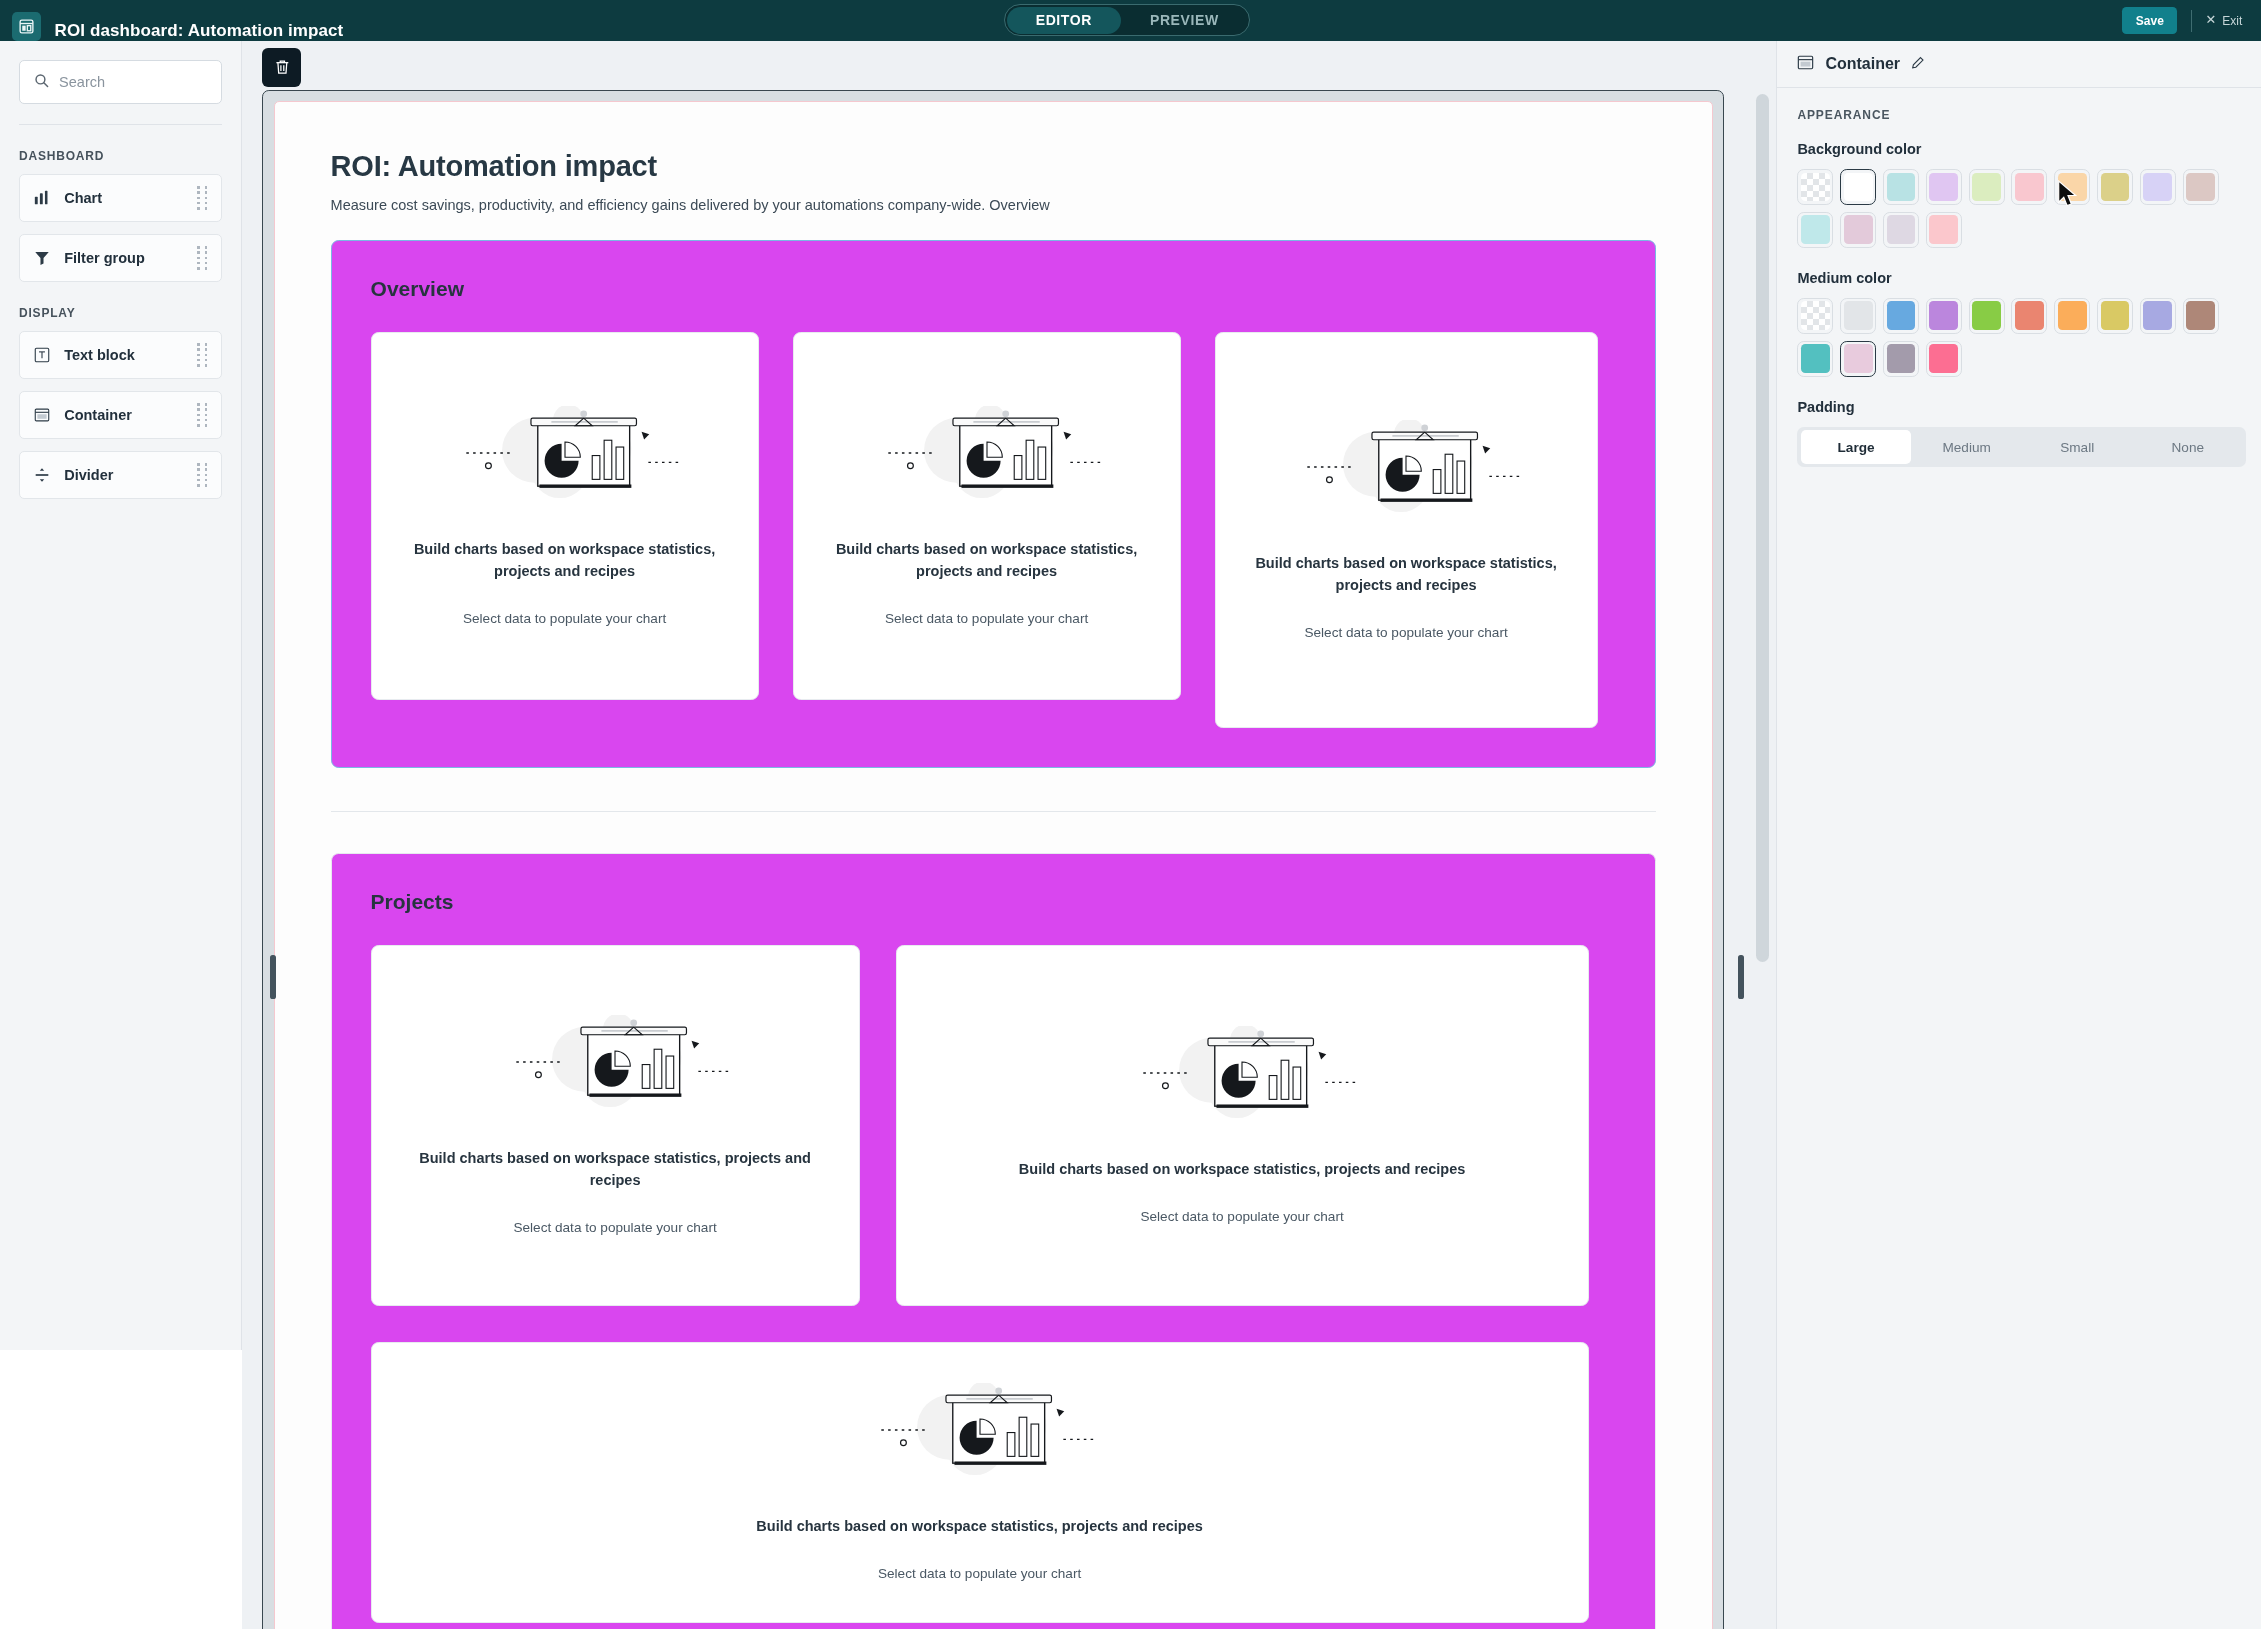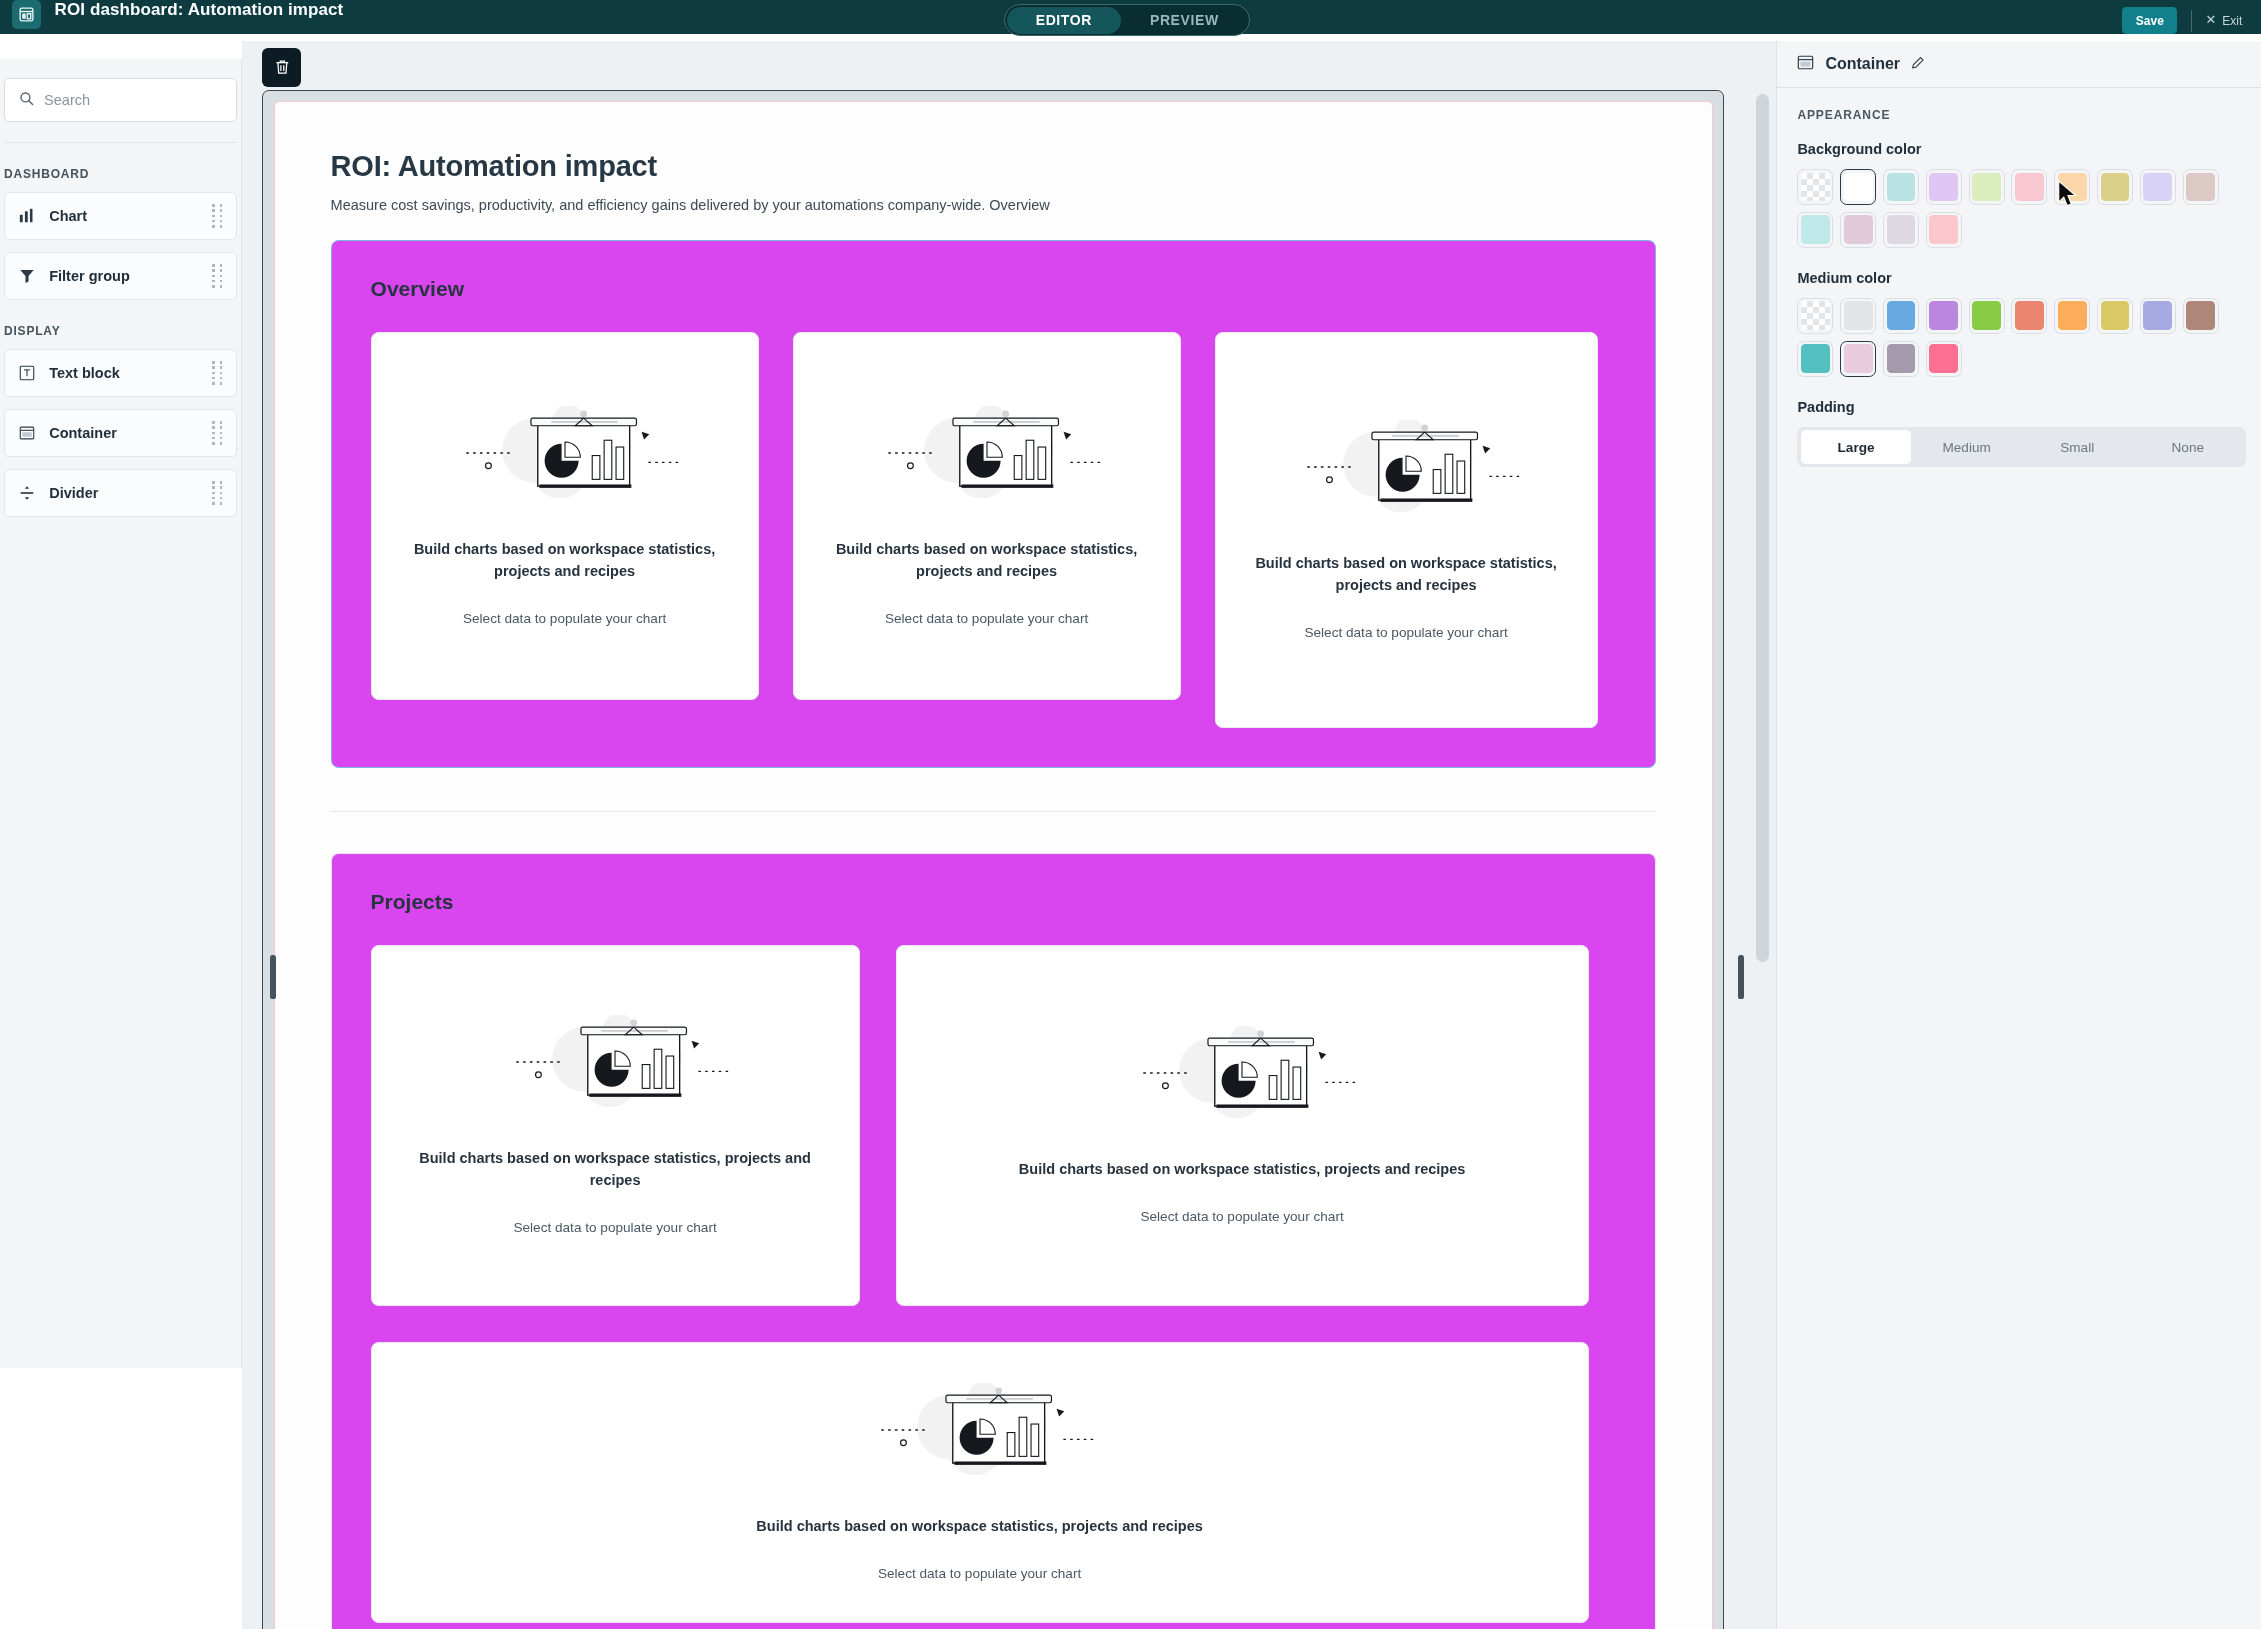--- a/index.html
+++ b/index.html
@@ -6,23 +6,23 @@
   html, body {
     width: 2261px; height: 1630px;
     font-family: "Liberation Sans", sans-serif;
     background: #ffffff;
     overflow: hidden;
   }
   body { position: relative; }
 
   
   .topbar {
-    position: absolute; top: 0; left: 0; width: 2261px; height: 34px;
+    position: absolute; top: 0; left: 0; width: 2261px; height: 41px;
     background: #0d3b40;
-    display: flex; align-items: flex-start;
+    display: flex; align-items: flex-end;
     z-index: 50;
   }
   .app-logo {
     width: 29px; height: 29px; margin-left: 12px;
     background: #1b6b70; border-radius: 5.1px;
     display: flex; align-items: center; justify-content: center;
   }
   .app-logo svg { display: block; }
   .app-title {
     color: #ffffff; font-size: 17px; font-weight: bold;
@@ -53,23 +53,23 @@
   }
   .topbar-sep { width: 0.9px; height: 22px; background: #3f6d71; margin: 0 13.6px; }
   .exit-btn {
     display: flex; align-items: center; gap: 6px; cursor: pointer;
     color: #c6d6d8; font-size: 12px; margin-right: 18.7px;
   }
   .exit-x { font-size: 12.8px; line-height: 1; }
 
   
   .sidebar {
-    position: absolute; left: 0; top: 59px; width: 242px; height: 1309px;
+    position: absolute; left: 0; top: 41px; width: 242px; height: 1309px;
     background: #f3f5f7; border-right: 0.9px solid #dfe3e8;
-    padding: 0 4px;
+    padding: 0 19px;
   }
   .search-wrap {
     margin-top: 18.7px; height: 44px;
     background: #ffffff; border: 0.9px solid #d5dbe1; border-radius: 5.1px;
     display: flex; align-items: center; padding: 0 13.6px; gap: 10.2px;
     cursor: text;
   }
   .search-input {
     border: none; outline: none; background: transparent;
     font-size: 14.5px; color: #5b6670; width: 100%;

